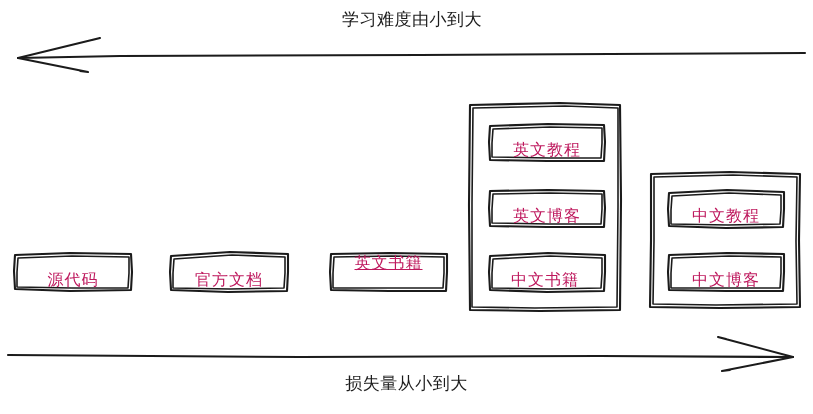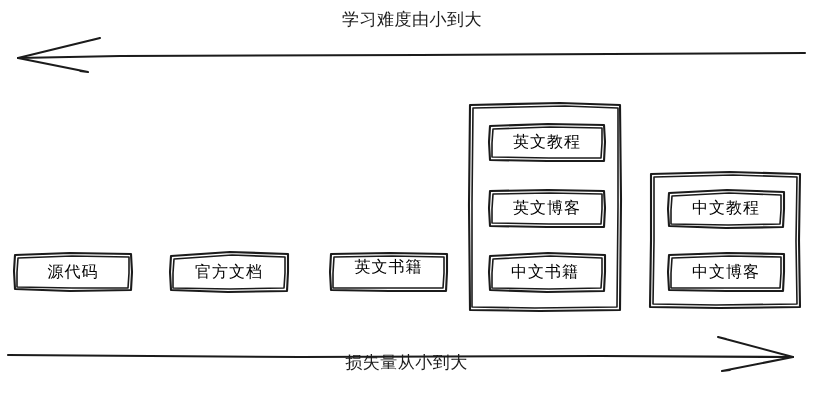--- a/index.html
+++ b/index.html
@@ -23,21 +23,21 @@
     position: absolute;
     text-align: center;
     font-size: 17px;
     line-height: 20px;
     letter-spacing: 0.5px;
     color: #1b1b1b;
     white-space: nowrap;
     user-select: none;
   }
   #caption-top { left: 0; right: 0; top: 10px; padding-left: 11px; }
-  #caption-bottom { left: 0; right: 0; top: 353px; }
+  #caption-bottom { left: 0; right: 0; top: 374px; }
 
   .sketch-svg {
     position: absolute;
     left: 0;
     top: 0;
     width: 813px;
     height: 414px;
     overflow: visible;
     pointer-events: none;
   }
@@ -52,25 +52,25 @@
     fill: none;
     stroke: #1b1b1b;
     stroke-width: 1.6;
     stroke-linecap: round;
     stroke-linejoin: round;
   }
 
   .node {
     position: absolute;
     display: flex;
-    align-items: center;
+    align-items: flex-end;
     justify-content: center;
     font-size: 16px;
     letter-spacing: 1px;
-    color: #000000;
+    color: #be185d;
     background: transparent;
     user-select: none;
     white-space: nowrap;
   }
   .group-box {
     position: absolute;
     background: transparent;
   }
 </style>
 </head>
@@ -151,21 +151,21 @@
   <div class="group-box" style="left:650px; top:172px; width:150px; height:136px;"></div>
 
   <div class="node" style="left:14px; top:253px; width:118px; height:38px;font-family:Liberation Mono, monospace;">
     <span>源代码</span>
   </div>
 
   <div class="node" style="left:170px; top:253px; width:118px; height:38px;">
     <span>官方文档</span>
   </div>
 
-  <div class="node" style="left:330px; top:248px; width:117px; height:38px;">
+  <div class="node" style="left:330px; top:236px; width:117px; height:38px;text-decoration:underline;">
     <span>英文书籍</span>
   </div>
 
   <div class="node" style="left:489px; top:124px; width:116px; height:37px;">
     <span>英文教程</span>
   </div>
 
   <div class="node" style="left:489px; top:190px; width:116px; height:37px;border-radius:17px;">
     <span>英文博客</span>
   </div>

